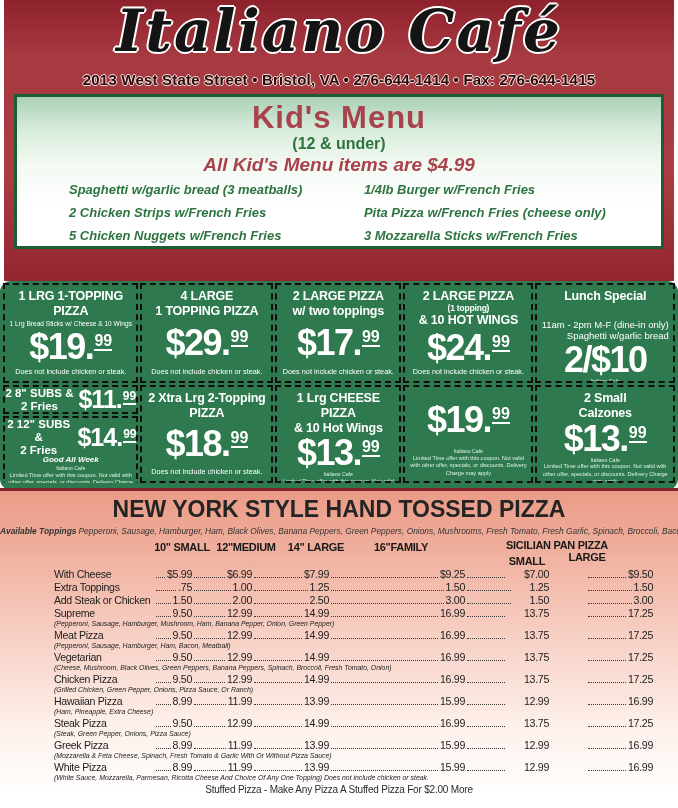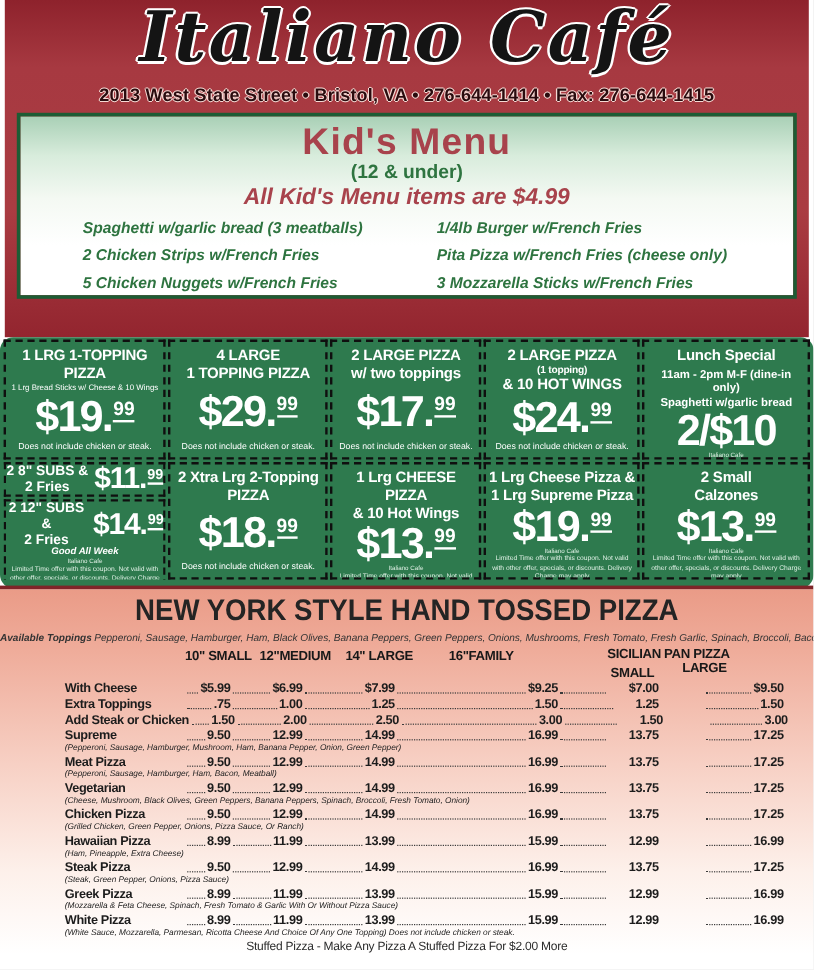--- a/index.html
+++ b/index.html
@@ -26,21 +26,21 @@
   
   .coupon-band{position:absolute;top:281px;left:0;right:0;height:207px;background:#2e7a4e;
     display:grid;grid-template-columns:1.02fr 1fr .95fr .98fr 1.05fr;grid-template-rows:102px 100px;
     padding:1px 2px;color:#fff;border-radius:11px;}
   .coupon{border:2px dashed #0f0f0f;margin:1px;display:flex;flex-direction:column;align-items:center;
     text-align:center;padding:4px 2px 2px;overflow:hidden;}
   .coupon.noborder{border:none;padding:0;margin:1px;}
   .c-title{font-size:12.5px;font-weight:bold;line-height:1.18;letter-spacing:-.2px;}
   .c-title .small-line{font-size:8.5px;line-height:1.1;display:block;}
   .c-sub{font-size:6.6px;margin-top:1px;}
-  .c-lines{font-size:9.5px;font-weight:bold;line-height:1.2;margin-top:3px;}
+  .c-lines{font-size:9.5px;font-weight:normal;line-height:1.2;margin-top:15px;text-align:right;}
   .c-price{font-weight:800;font-size:36px;line-height:1;margin:auto 0;letter-spacing:-1.5px;
     font-family:"Liberation Sans",sans-serif;}
   .sup{font-size:16px;vertical-align:13px;border-bottom:2.5px solid #fff;margin-left:1px;letter-spacing:0;}
   .c-note{font-size:7.3px;margin-bottom:4px;line-height:1;}
   .c-fine{font-size:5.6px;line-height:1.3;color:#dff0e5;margin-bottom:2px;}
   .c-brand{display:block;font-size:5.2px;}
   .subs-box{border:2px dashed #0f0f0f;display:flex;flex-direction:column;justify-content:center;}
   .subs-box.top{height:40px;margin-bottom:2px;}
   .subs-box.bottom{flex:1;}
   .subs-line{display:flex;align-items:center;justify-content:center;gap:5px;}
@@ -51,21 +51,21 @@
   
   .pink{position:absolute;top:488px;left:0;right:0;bottom:0;border-top:3px solid #7e2428;color:#1c1c1c;
     background:linear-gradient(180deg,#ea9b87 0%,#efac9a 16%,#f7d0c4 46%,#fdf0ea 74%,#ffffff 96%);}
   .ny-title{text-align:center;font-size:23px;font-weight:bold;color:#242424;margin-top:4px;
     letter-spacing:0;transform:scaleY(1.08);}
   .toppings{text-align:center;font-size:8.4px;font-style:italic;color:#333;margin-top:4px;white-space:nowrap;}
   .toppings b{margin-right:2px;}
   .tbl-head{position:relative;height:27px;font-weight:bold;font-size:11px;color:#181818;margin-top:3px;}
   .th{position:absolute;transform:translateX(-50%);white-space:nowrap;letter-spacing:-.3px;}
   .menu-table{padding-left:54px;margin-top:1px;}
-  .t-row{display:flex;align-items:flex-end;height:13px;font-size:10.6px;font-weight:bold;
+  .t-row{display:flex;align-items:flex-end;height:13px;font-size:10.6px;font-weight:normal;
     padding-right:62px;letter-spacing:-.3px;}
   .t-name{flex:0 0 100px;white-space:nowrap;overflow:visible;}
   .t-cell{display:flex;align-items:flex-end;min-width:0;}
   .t-cell.c1{flex:0 0 38px;}.t-cell.c2{flex:0 0 60px;}.t-cell.c3{flex:0 0 77px;}
   .t-cell.c4{flex:0 0 136px;}.t-cell.c5{flex:0 0 84px;gap:17px;}.t-cell.c6{flex:0 0 67px;padding-left:37px;}
   .leader{flex:1;border-bottom:1.5px dotted #3a3a3a;margin:0 2px 2px;}
   .t-val{white-space:nowrap;}
   .t-desc{font-size:6.9px;font-style:italic;font-weight:normal;color:#222;height:9px;line-height:9px;
     white-space:nowrap;letter-spacing:0;}
   .t-footer{text-align:center;font-size:10px;color:#2b2b2b;margin-top:2px;letter-spacing:-.2px;}
@@ -173,24 +173,20 @@
       </div>
       <div class="coupon">
         <div class="c-title">
           <div>1 Lrg CHEESE PIZZA</div>
           <div>&amp; 10 Hot Wings</div>
         </div>
         <div class="c-price"><span>$13.</span><span class="sup">99</span></div>
         <div class="c-fine"><span class="c-brand">Italiano Cafe</span>Limited Time offer with this coupon. Not valid with other offer, specials, or discounts. Delivery Charge may apply</div>
       </div>
       <div class="coupon">
-        <div class="c-title">
-          <div>1 Lrg Cheese Pizza &amp;</div>
-          <div>1 Lrg Supreme Pizza</div>
-        </div>
         <div class="c-price"><span>$19.</span><span class="sup">99</span></div>
         <div class="c-fine"><span class="c-brand">Italiano Cafe</span>Limited Time offer with this coupon. Not valid with other offer, specials, or discounts. Delivery Charge may apply</div>
       </div>
       <div class="coupon">
         <div class="c-title">
           <div>2 Small</div>
           <div>Calzones</div>
         </div>
         <div class="c-price"><span>$13.</span><span class="sup">99</span></div>
         <div class="c-fine"><span class="c-brand">Italiano Cafe</span>Limited Time offer with this coupon. Not valid with other offer, specials, or discounts. Delivery Charge may apply</div>

